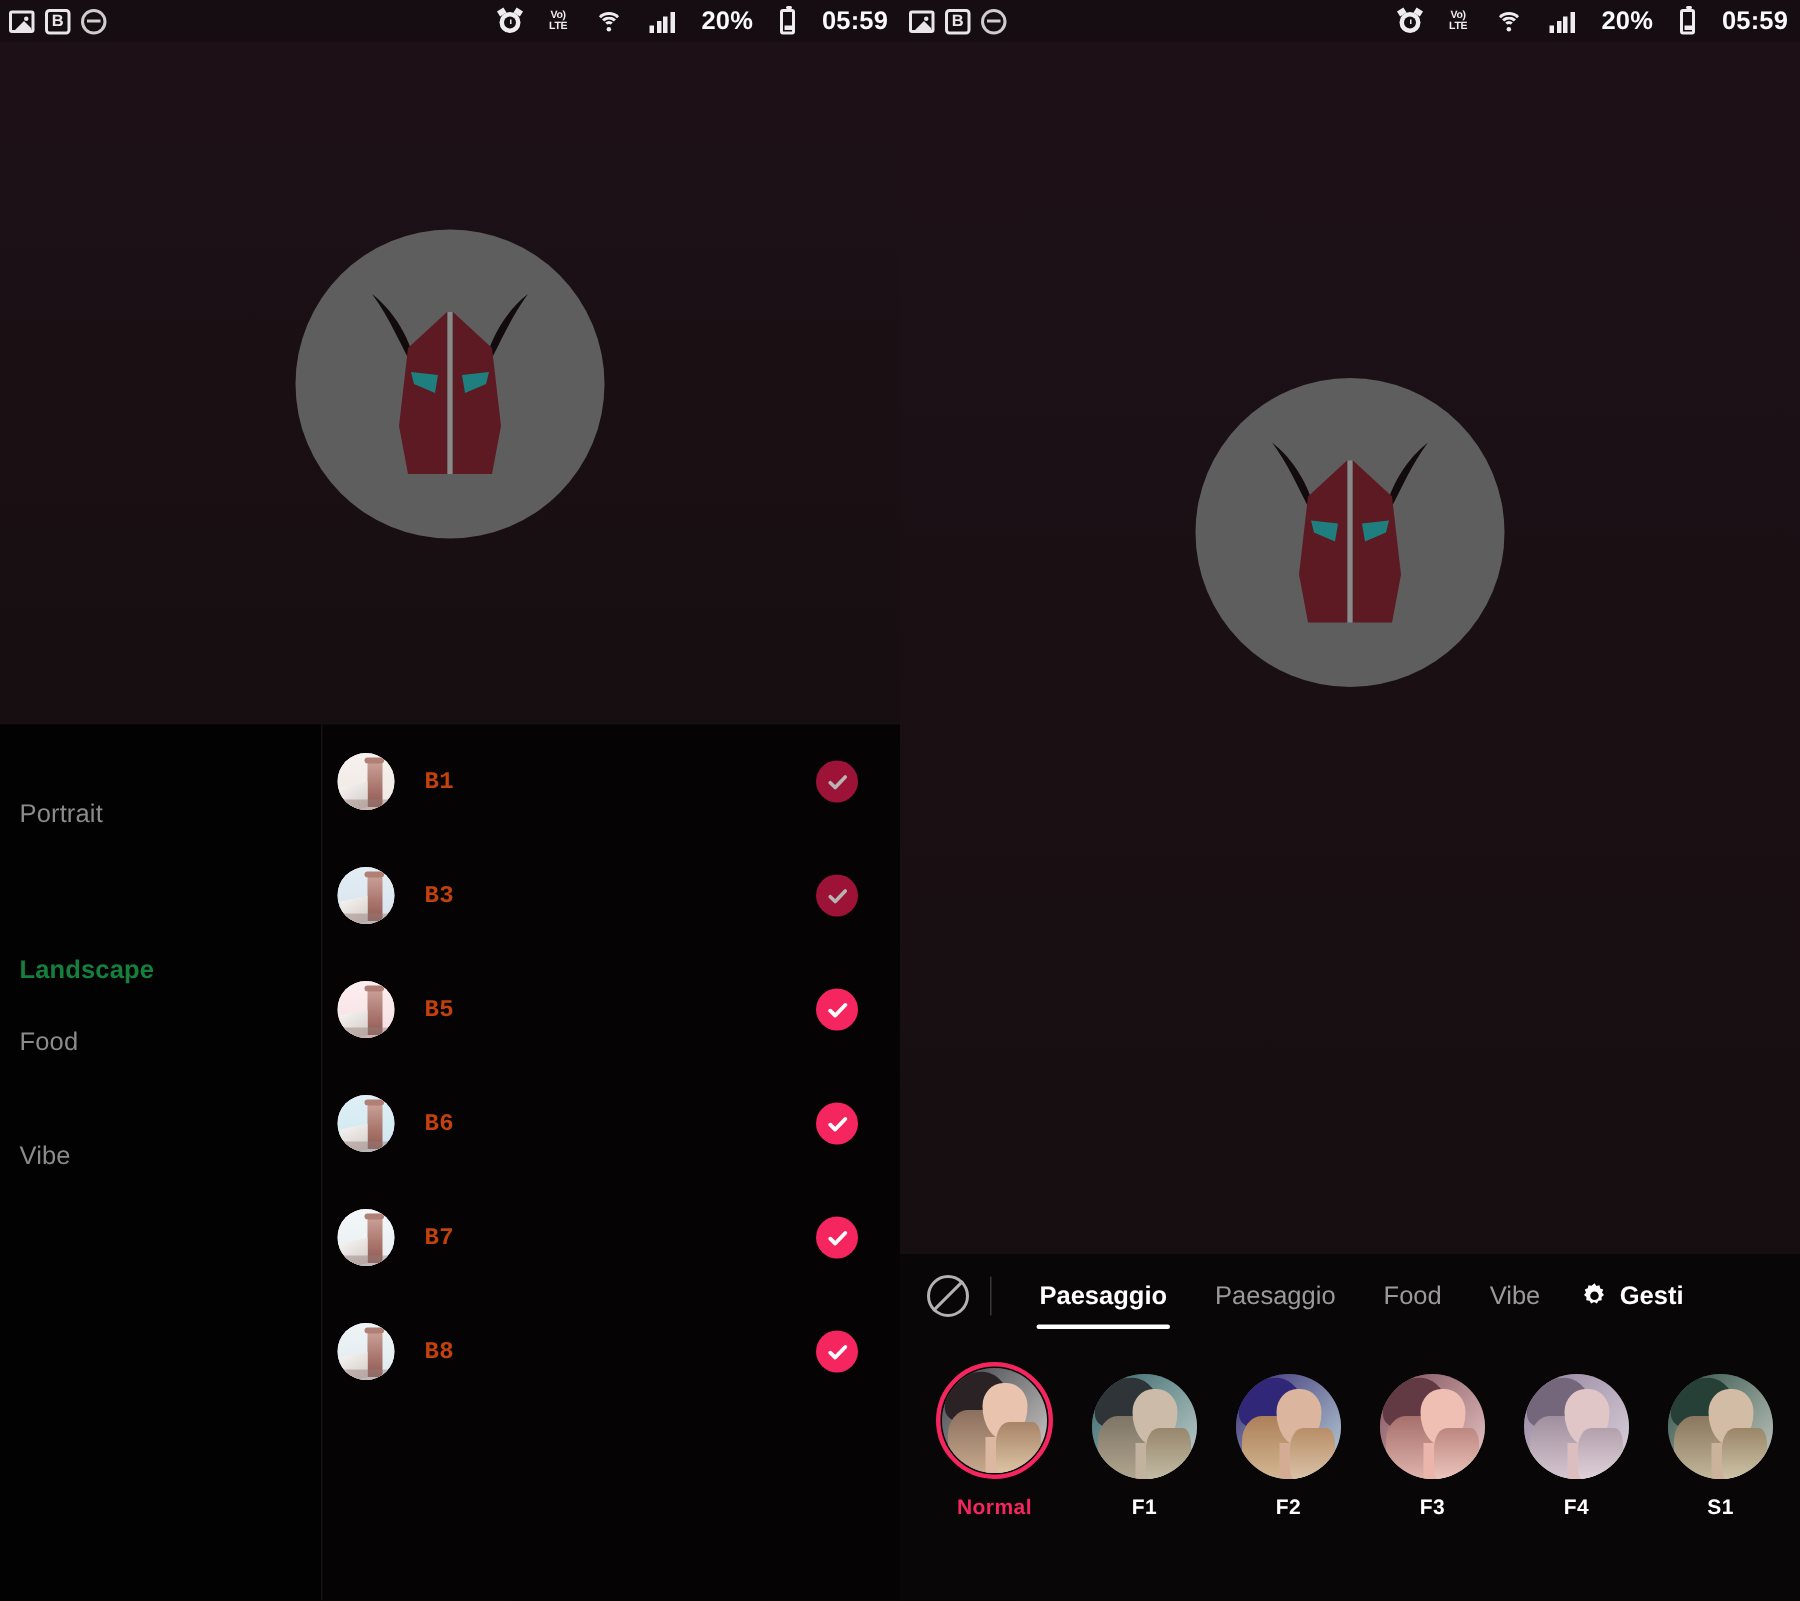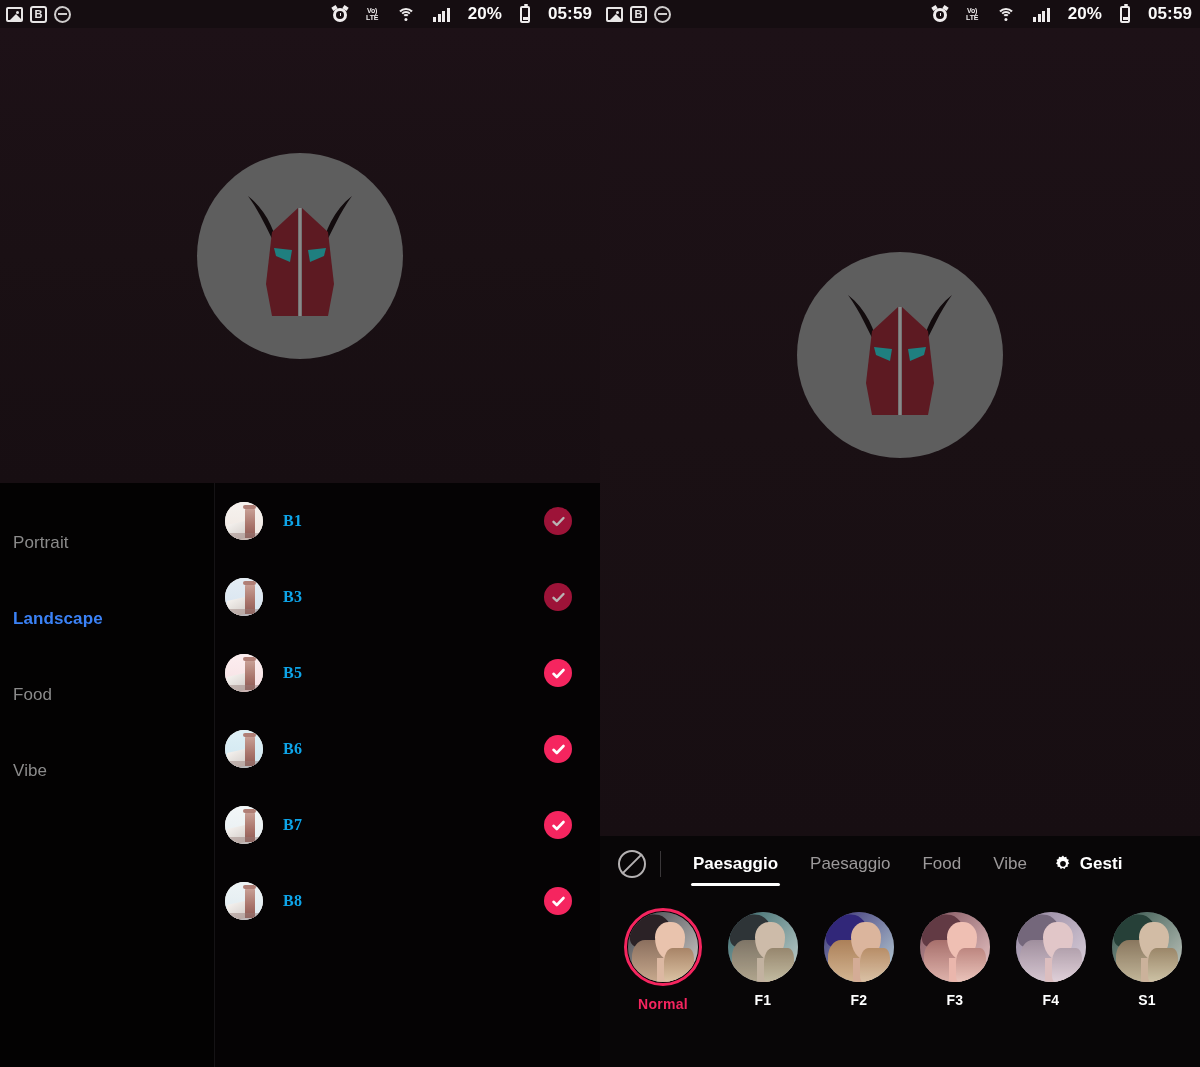--- a/index.html
+++ b/index.html
@@ -138,21 +138,21 @@
     display:flex; flex-direction:column; justify-content:flex-start;
     padding-top:22px;
     border-right:1px solid #151315;
     background:#030202;
   }
   .nav-item {
     height:76px; display:flex; align-items:center; padding-left:13px;
     color:#8b8b8b; font-size:17px; letter-spacing:0.1px;
     font-family:"Liberation Sans", sans-serif;
   }
-  .nav-item.active { color:#3b82f6; font-weight:bold; }
+  .nav-item.active { color:#15803d; font-weight:bold;align-items:flex-end; }
 
   .sheet-list {
     flex:1; position:relative; overflow:hidden;
   }
   .list-row {
     height:76px; display:flex; align-items:center;
     padding:0 28px 0 10px;
   }
   .thumb {
     width:38px; height:38px; border-radius:50%; flex:0 0 38px;
@@ -172,22 +172,22 @@
   .thumb .roof {
     position:absolute; left:6%; top:54%; width:48%; height:46%;
     background:linear-gradient(160deg,#f4f1ee 0%,#d3ccc8 100%);
     transform:skewY(-12deg);
   }
   .thumb .ground {
     position:absolute; left:0; right:0; bottom:0; height:18%;
     background:rgba(150,125,120,0.45);
   }
   .row-label {
-    margin-left:20px; color:#0ea5e9; font-size:16px; font-weight:bold;
-    letter-spacing:0.3px; font-family:Liberation Serif, serif;
+    margin-left:20px; color:#c2410c; font-size:16px; font-weight:bold;
+    letter-spacing:0.3px; font-family:Liberation Mono, monospace;
   }
   .row-spacer { flex:1; }
   .check {
     width:28px; height:28px; border-radius:50%;
     display:flex; align-items:center; justify-content:center; flex:0 0 28px;
   }
   .check svg { display:block; }
   .check.dim    { background:#9d1338; }
   .check.bright { background:#f5255f; }
 
@@ -221,21 +221,21 @@
     height:3px; background:#ffffff; border-radius:2px;
   }
   .tab-manage {
     display:flex; align-items:center; gap:7px; padding-left:10px;
     color:#ffffff; font-size:17px; font-weight:bold; white-space:nowrap;
     font-family:"Liberation Sans", sans-serif;
   }
   .gear { width:20px; height:20px; flex:0 0 20px; }
 
   .filters {
-    display:flex; align-items:center; gap:26px;
+    display:flex; align-items:flex-end; gap:26px;
     padding:16px 0 0 24px;
   }
   .filter {
     display:flex; flex-direction:column; align-items:center; flex:0 0 auto;
   }
   .f-thumb {
     width:70px; height:70px; border-radius:50%; overflow:hidden; position:relative;
     background:#3a3a42;
   }
   .filter.selected .f-ring {

